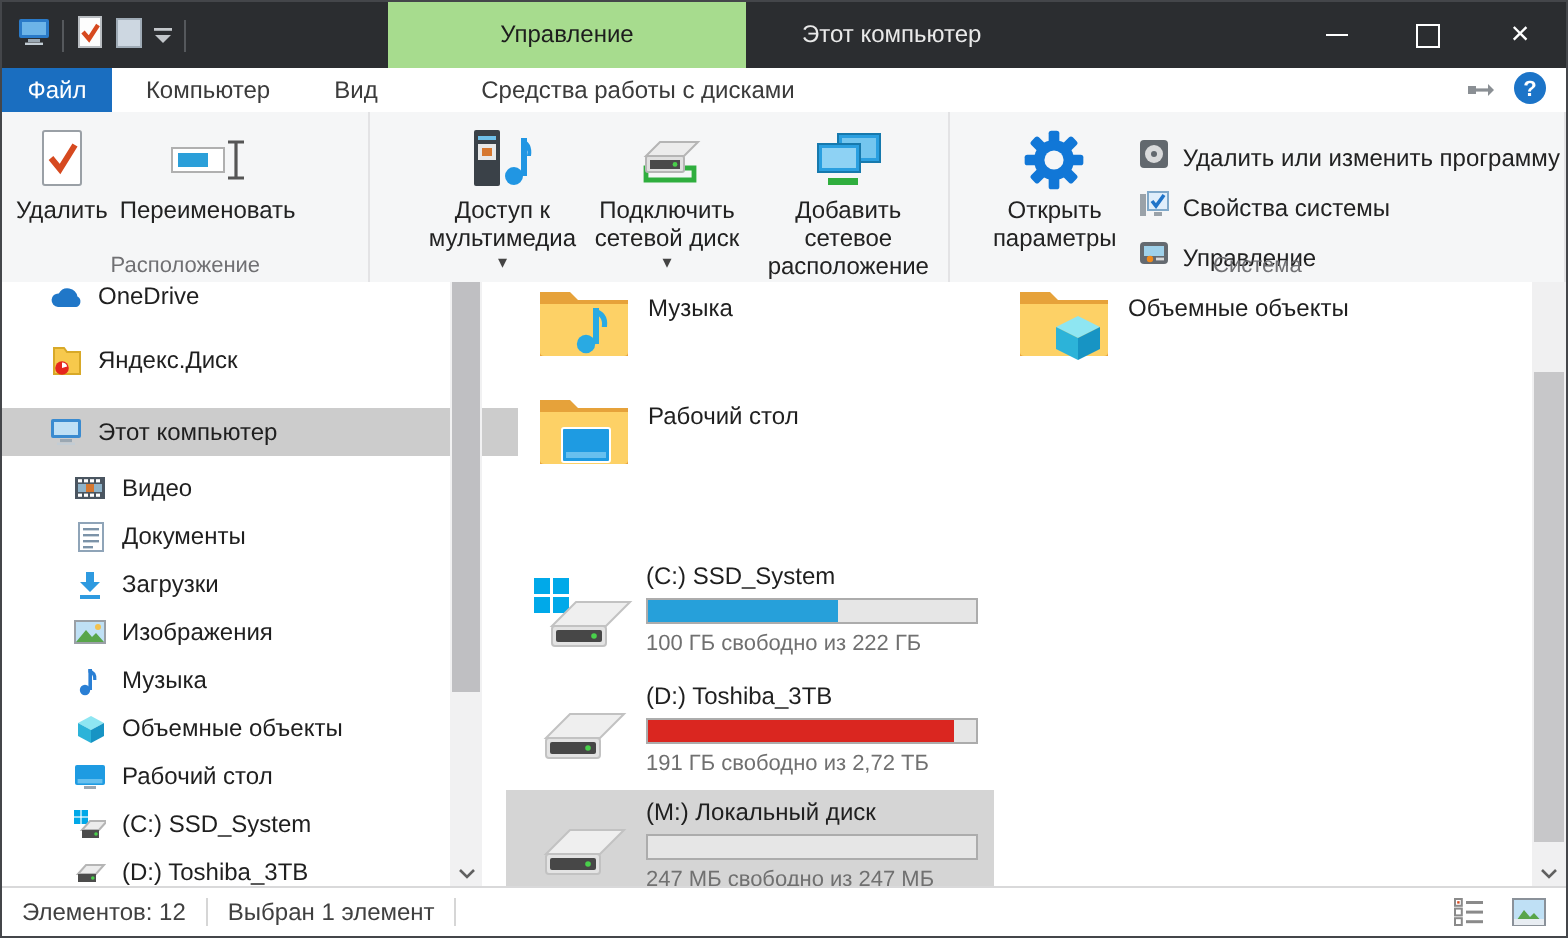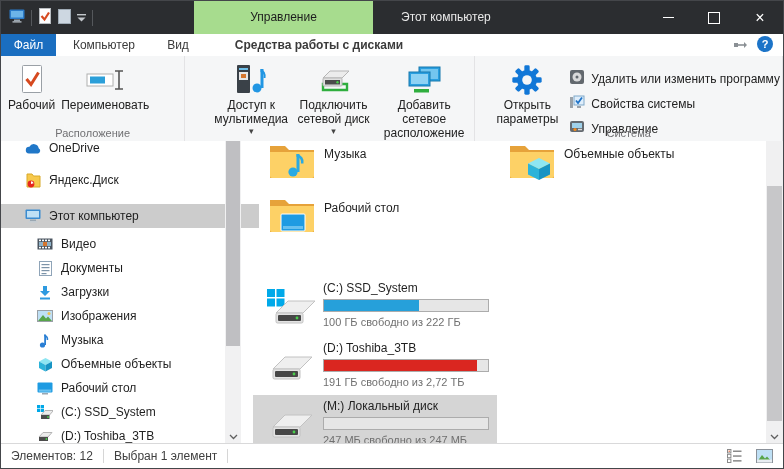--- a/index.html
+++ b/index.html
@@ -18,21 +18,21 @@
   .min-glyph{width:11px;height:1px;background:#fff;}
   .max-glyph{width:10px;height:10px;border:1px solid #fff;}
   .close-glyph{font-size:16px;line-height:1;}
   
   .menubar{position:absolute;left:0;top:33px;right:0;height:22px;background:#fff;
     border-bottom:1px solid #dcdcde;display:flex;align-items:center;}
   .mtab{height:22px;line-height:22px;text-align:center;color:#3b3b3b;}
   .mtab.file{width:55px;background:#1a6ec0;color:#fff;}
   .mtab.computer{width:96px;}
   .mtab.view{width:52px;}
-  .mtab.tools{width:170px;margin-left:30px;font-weight:bold;}
+  .mtab.tools{width:170px;margin-left:30px;}
   .menubar-right{margin-left:auto;display:flex;align-items:center;gap:10px;padding-right:10px;}
   
   .ribbon{position:absolute;left:0;top:55px;right:0;height:85px;background:#f5f6f7;
     border-bottom:1px solid #d9dadc;display:flex;}
   .rgroup{position:relative;height:100%;border-right:1px solid #e3e3e5;box-sizing:border-box;}
   .rgroup-label{position:absolute;bottom:2px;left:0;right:0;text-align:center;color:#707073;font-size:11px;}
   .g1{width:192px;} .g2{width:290px;} .g3{flex:1;}
   .rbtns{display:flex;align-items:flex-start;padding:4px 2px 0 4px;}
   .rbtn{display:flex;flex-direction:column;align-items:center;text-align:center;
     padding:2px 3px;color:#222;}
@@ -151,21 +151,21 @@
   <div class="ribbon">
     <div class="rgroup g1">
       <div class="rbtns">
         <div class="rbtn">
           <span class="ric">
             <svg width="26" height="32">
                 <rect x="3.5" y="1.5" width="19" height="27" rx="1" fill="#fff" stroke="#9aa0a6"></rect>
                 <path d="M7.5 15 L12 20.5 L19.5 8.5" stroke="#d6491f" stroke-width="3" fill="none"></path>
               </svg>
           </span>
-          <span>Рабочий</span>
+          <span>Удалить</span>
         </div>
         <div class="rbtn">
           <span class="ric">
             <svg width="38" height="26">
                 <rect x="1" y="7" width="26" height="12" fill="#fff" stroke="#b0b0b0"></rect>
                 <rect x="4" y="9.5" width="15" height="7" fill="#2b9fd9"></rect>
                 <path d="M29 4 h8 M29 22 h8 M33 4 v18" stroke="#555" stroke-width="1.6" fill="none"></path>
               </svg>
           </span>
           <span>Переименовать</span>

